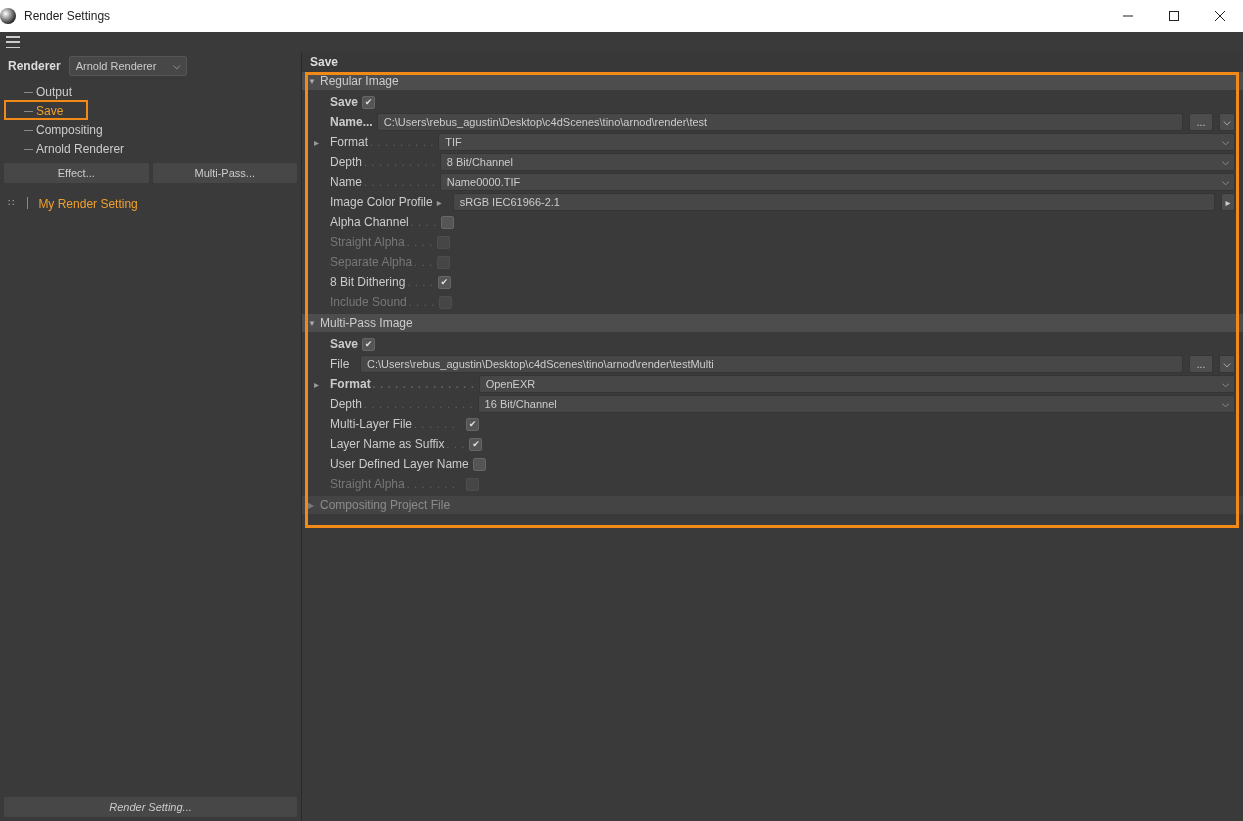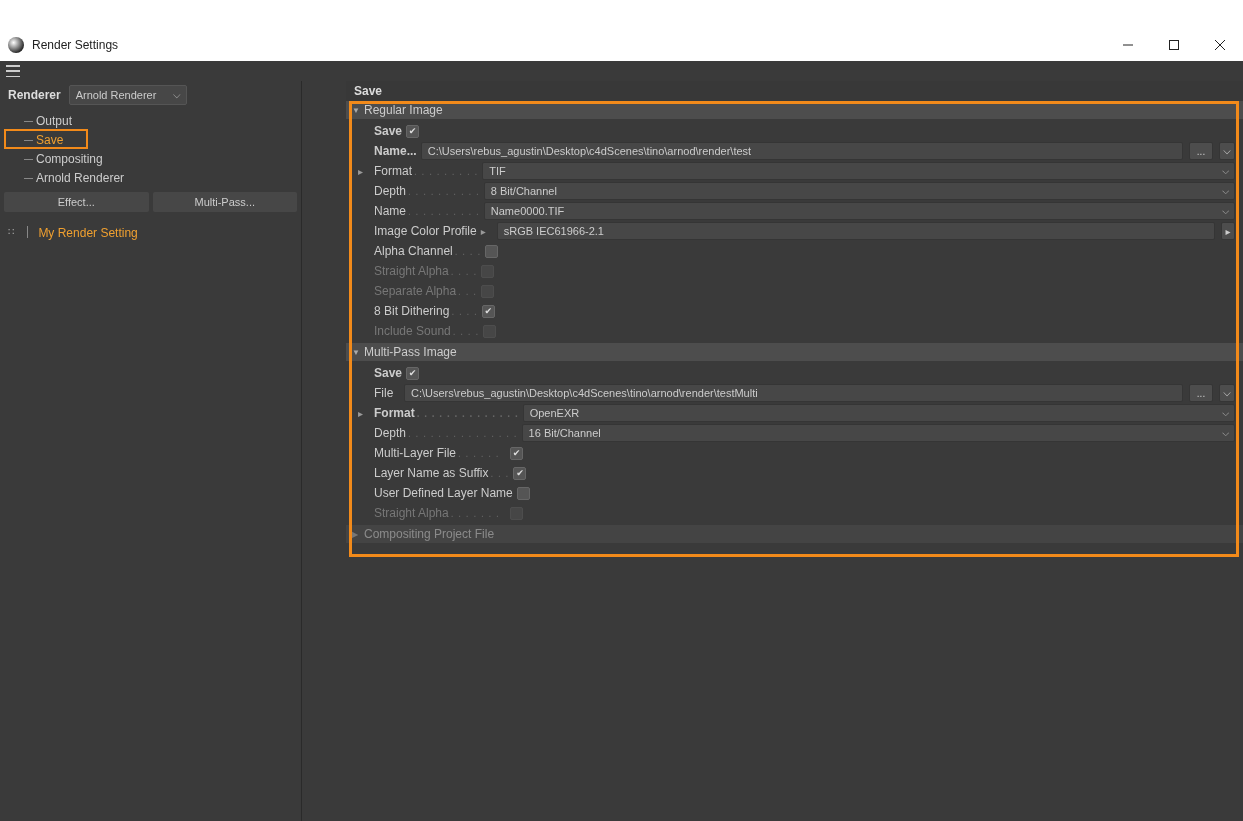--- a/index.html
+++ b/index.html
@@ -1,31 +1,31 @@
 <!DOCTYPE html>
 <html><head>
 <meta charset="utf-8">
 <style>
   * { box-sizing: border-box; margin: 0; padding: 0; font-family: "Segoe UI", Arial, sans-serif; }
   body { width: 1243px; height: 821px; background: #fff; overflow: hidden; }
 
   
-  .title-bar { height: 32px; background: #fff; display: flex; align-items: center; padding-left: 8px; margin-top: 29px; }
+  .title-bar { height: 32px; background: #fff; display: flex; align-items: center; padding-left: 0; }
   .title-bar .app-icon { width: 16px; height: 16px; border-radius: 50%; background: radial-gradient(circle at 35% 35%, #fff 0%, #888 40%, #111 80%); margin-right: 8px; }
   .title-bar .title { font-size: 12px; color: #222; flex: 1; }
   .title-bar .win-btn { width: 46px; height: 32px; display: flex; align-items: center; justify-content: center; font-size: 12px; color: #222; }
   .title-bar .win-btn svg { stroke:#222; }
 
   
   .app { height: 789px; display: flex; flex-direction: column; background: #3a3a3a; }
   .menu-strip { height: 20px; background: #3a3a3a; display: flex; align-items: center; padding-left: 6px; }
   .hamburger { width: 14px; height: 12px; display: flex; flex-direction: column; justify-content: space-between; }
   .hamburger span { height: 1.5px; background: #ccc; }
 
-  .workspace { flex: 1; display: flex; gap: 44px; }
+  .workspace { flex: 1; display: flex; }
 
   
   .left { width: 302px; background: #3a3a3a; display: flex; flex-direction: column; border-right: 1px solid #2a2a2a; }
   .renderer-row { height: 28px; display: flex; align-items: center; padding: 0 8px; gap: 8px; }
   .renderer-row label { color: #ddd; font-size: 12px; font-weight: 600; }
   .renderer-select { background: #474747; border: 1px solid #555; color: #ccc; font-size: 11px; height: 20px; padding: 0 18px 0 6px; border-radius: 2px; position: relative; min-width: 118px; display: flex; align-items: center; }
   .renderer-select::after { content: "⌵"; position: absolute; right: 5px; font-size: 10px; color: #aaa; }
 
   .tree { padding: 2px 0 0 24px; }
   .tree-item { font-size: 12px; color: #ccc; padding: 2px 4px 2px 12px; margin: 1px 0; position: relative; }

